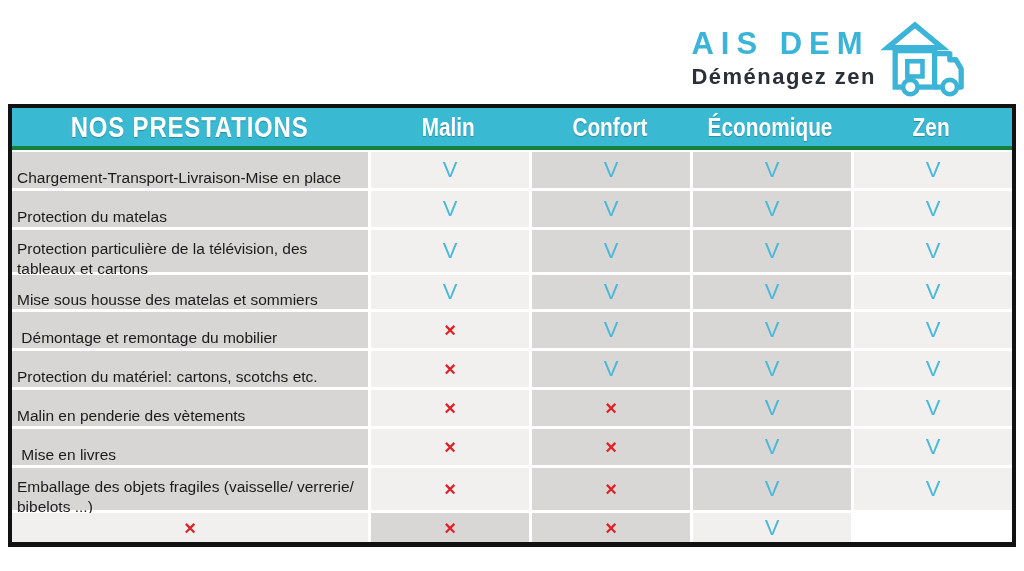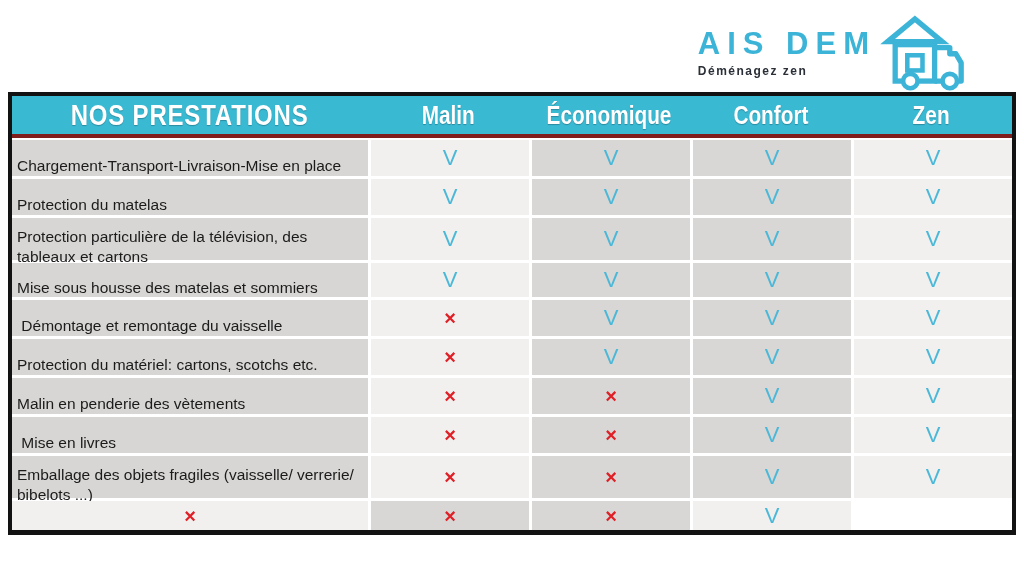--- a/index.html
+++ b/index.html
@@ -1,30 +1,30 @@
 <!DOCTYPE html>
 <html><head>
 <meta charset="utf-8">
 <style>
   * { margin:0; padding:0; box-sizing:border-box; }
   html,body { width:1024px; height:571px; background:#ffffff; font-family:"Liberation Sans", sans-serif; overflow:hidden; }
 
   
-  .logo-row { display:flex; justify-content:flex-end; padding:14px 56px 0 0; height:92px; }
+  .logo-row { display:flex; justify-content:flex-end; padding:14px 56px 0 0; height:104px; }
   .logo { display:flex; align-items:center; gap:4px; }
   .logo-text { display:flex; flex-direction:column; align-items:flex-start; }
   .brand-name { color:#3cb4d8; font-size:31px; font-weight:800; letter-spacing:7px; line-height:1.05; }
-  .brand-tagline { color:#2b3038; font-size:12px; font-weight:700; letter-spacing:1.5px; margin-top:3px; }
+  .brand-tagline { color:#2b3038; font-size:22px; font-weight:700; letter-spacing:1.5px; margin-top:3px; }
   .logo-icon { flex:0 0 auto; }
 
   
   .tbl { width:1008px; margin:0 8px; border:4px solid #121212; border-bottom-width:5px; background:#ffffff; }
   .thead {
     display:grid; grid-template-columns:356px repeat(4,1fr); 
-    background:#121212; border-bottom:4px solid #7f1d1d; height:42px;
+    background:#121212; border-bottom:4px solid #15803d; height:42px;
   }
   .th { background:#3ab9d3; color:#ffffff; display:flex; align-items:center; justify-content:center; overflow:hidden; }
   .th-inner { display:inline-block; font-weight:800; transform:scaleX(0.8); white-space:nowrap; text-shadow:0 1px 1px rgba(0,0,0,.25); }
   .th-label .th-inner { font-size:30px; letter-spacing:1px; }
   .th-plan .th-inner { font-size:26px; }
 
   .tbody {
     display:grid; grid-template-columns:356px repeat(4,1fr);
     grid-template-rows:36px 36px 42px 34px 36px 36px 36px 36px 42px 29px;
     gap:3px; background:#ffffff; padding-top:2px;
@@ -63,25 +63,25 @@
     <div class="thead">
       <div class="th th-label">
         <span class="th-inner">NOS PRESTATIONS</span>
       </div>
 
   <div class="th th-plan">
     <span class="th-inner">Malin</span>
   </div>
 
   <div class="th th-plan">
+    <span class="th-inner">Confort</span>
+  </div>
+
+  <div class="th th-plan">
     <span class="th-inner">Économique</span>
-  </div>
-
-  <div class="th th-plan">
-    <span class="th-inner">Confort</span>
   </div>
 
   <div class="th th-plan">
     <span class="th-inner">Zen</span>
   </div>
 </div>
     <div class="tbody" id="tbody">
   <div class="cell label-cell">
     <span>Chargement-Transport-Livraison-Mise en place</span>
   </div>
@@ -156,21 +156,21 @@
 
   <div class="cell mark-cell bg-shade">
     <span class="mark check" style="color: rgb(75, 184, 216);">V</span>
   </div>
 
   <div class="cell mark-cell bg-light">
     <span class="mark check" style="color: rgb(75, 184, 216);">V</span>
   </div>
 
   <div class="cell label-cell">
-    <span> Démontage et remontage du vaisselle</span>
+    <span> Démontage et remontage du mobilier</span>
   </div>
 
   <div class="cell mark-cell bg-light">
     <span class="mark cross" style="color: rgb(223, 32, 38);">×</span>
   </div>
 
   <div class="cell mark-cell bg-shade">
     <span class="mark check" style="color: rgb(75, 184, 216);">V</span>
   </div>
 

